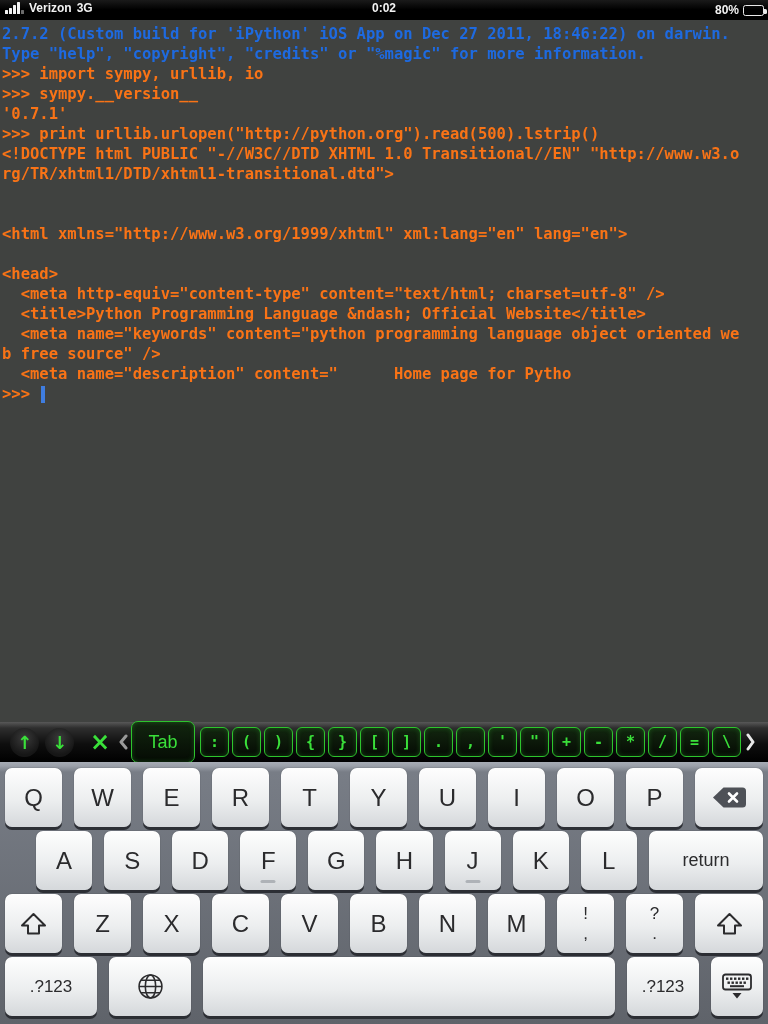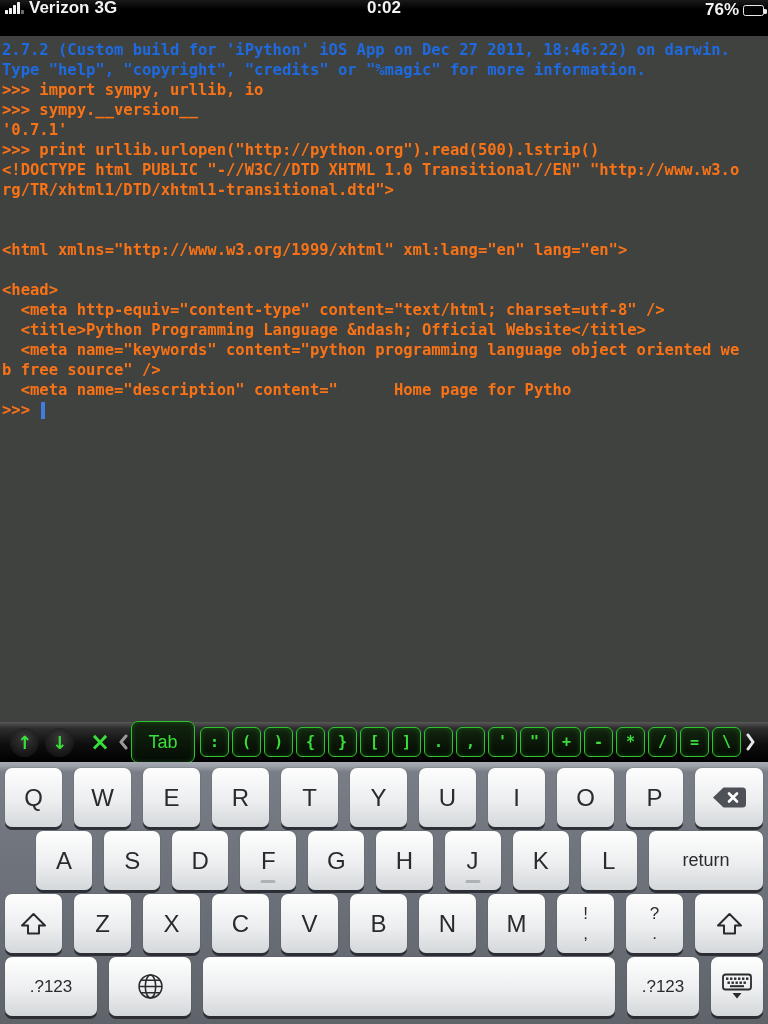--- a/index.html
+++ b/index.html
@@ -2,36 +2,36 @@
 <html><head>
 <meta charset="utf-8">
 <style>
   * { margin:0; padding:0; box-sizing:border-box; }
   html,body { width:768px; height:1024px; overflow:hidden; background:#000; }
   body { position:relative; font-family:"Liberation Sans", sans-serif; }
 
   
   .status-bar { position:absolute; top:0; left:0; width:768px; height:16px;
     background:linear-gradient(180deg,#1a1a1a 0,#000 60%); color:#f2f2f2;
-    display:flex; align-items:center; font-size:17px; font-weight:bold; }
+    display:flex; align-items:center; font-size:12px; font-weight:bold; }
   .sb-left { display:flex; align-items:center; gap:5px; padding-left:5px; }
   .signal { display:flex; align-items:flex-end; gap:1px; height:12px; }
   .signal i { display:block; width:3px; background:#f2f2f2; border-radius:0.5px; }
   .signal i.b1{height:4px} .signal i.b2{height:6px} .signal i.b3{height:9px}
   .signal i.b4{height:12px} .signal i.b5{height:4px; background:#6b6b6b;}
   .sb-center { position:absolute; left:0; right:0; text-align:center; }
   .sb-right { position:absolute; right:4px; top:0; height:20px; display:flex; align-items:center; gap:4px; }
   .battery { position:relative; width:21px; height:11px; border:1px solid #e9e9e9; border-radius:2.5px; padding:1px; }
   .battery .fill { height:100%; background:#e9e9e9; border-radius:1px; }
   .battery .nub { position:absolute; right:-4px; top:3px; width:3px; height:5px; background:#e9e9e9; border-radius:0 1.5px 1.5px 0; }
 
   
   .terminal { position:absolute; top:20px; left:0; width:768px; height:702px;
     background:#404240; padding:4px 0 0 2px;
-    font-family:"DejaVu Sans Mono", monospace; font-weight:bold; font-size:15.5px;margin-top:16px; }
+    font-family:"DejaVu Sans Mono", monospace; font-weight:bold; font-size:15.5px; }
   .tline { height:20px; line-height:20px; white-space:pre; }
   .tline.green { color:#f97316; }
   .tline.blue  { color:#1e6ae0; }
   .cursor { display:inline-block; width:4px; height:17px; background:#3f7de0; vertical-align:middle; margin-left:2px; }
 
   
   .accessory { position:absolute; top:722px; left:0; width:768px; height:40px;
     background:linear-gradient(180deg,#585858 0,#2e2e2e 15%,#0e0e0e 55%,#000 100%);
     display:flex; align-items:center; padding:0 4px; }
   .acc-btn { display:flex; align-items:center; justify-content:center; cursor:pointer; }
@@ -92,21 +92,21 @@
         <i class="b2"></i>
         <i class="b3"></i>
         <i class="b4"></i>
         <i class="b5"></i>
     </span>
     <span>Verizon</span>
     <span>3G</span>
   </div>
   <div class="sb-center">0:02</div>
   <div class="sb-right">
-    <span>76%</span>
+    <span>80%</span>
     <span class="battery">
       <span class="fill" style="width:84%"></span><span class="nub"></span>
     </span>
   </div>
 </div>
 
 <div class="terminal">
   <div class="contents">
     
   

